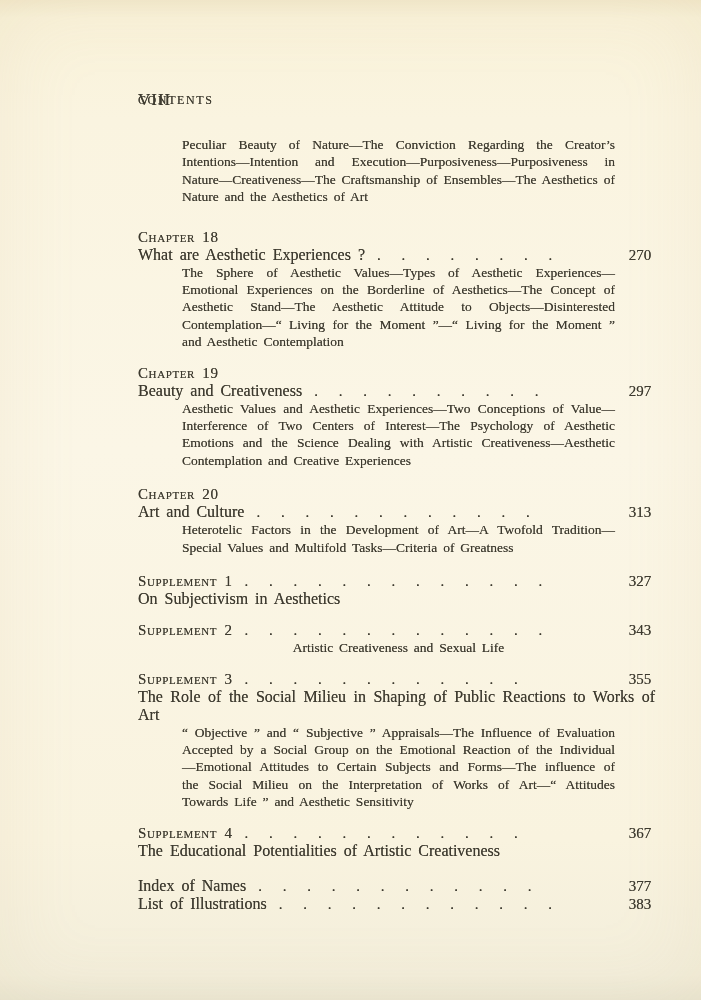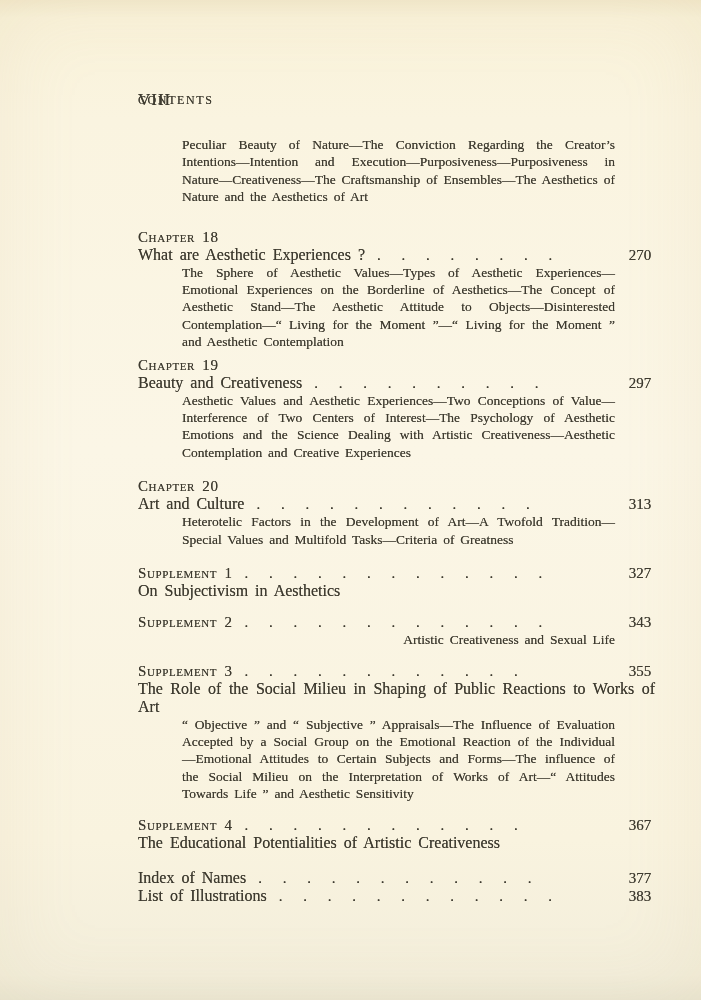--- a/index.html
+++ b/index.html
@@ -31,21 +31,21 @@
     display: block; text-align: left;
     font-size: 12px; letter-spacing: 1.6px;
     padding-top: 3px;
   }
   .desc {
     font-size: 13.5px; line-height: 17.4px;
     text-align: justify;
     word-spacing: 2.5px;
     margin: 0 40px 0 44px;
   }
-  .desc.single { text-align: right; }
+  .desc.single { text-align: center; }
   .entry { margin-top: 23px; }
   .heading {
     font-variant: small-caps;
     font-size: 15px; line-height: 17px;
     letter-spacing: .6px;
     word-spacing: 3px;
   }
   .title-row { display: flex; align-items: baseline; }
   .title-row .heading { flex: 0 0 auto; }
   .entry-title {
@@ -62,21 +62,21 @@
     padding: 0 10px 0 12px;
     font-size: 15px;
     align-self: baseline;
   }
   .page-num {
     flex: 0 0 auto;
     min-width: 30px;
     text-align: center;
     font-size: 15px;
   }
-  .gap-s { margin-top: 6px; }
+  .gap-s { margin-top: 14px; }
   .gap-m { margin-top: 14px; font-family: Liberation Serif, serif; }
   .gap-l { margin-top: 17px; }
   .para-top { margin: 0 40px 9px 44px; }
 </style>
 </head>
 <body>
 
 <div class="page">
 
   <div class="pg-header">

